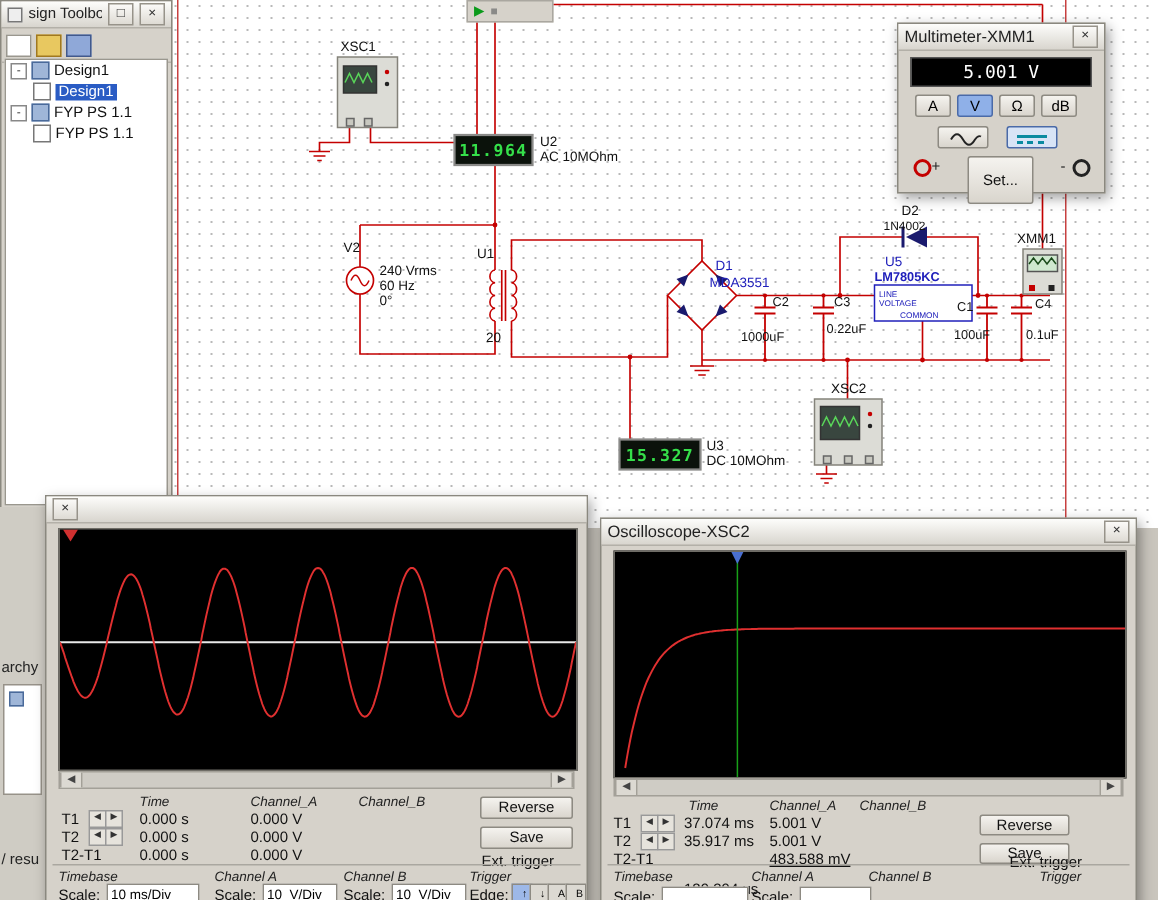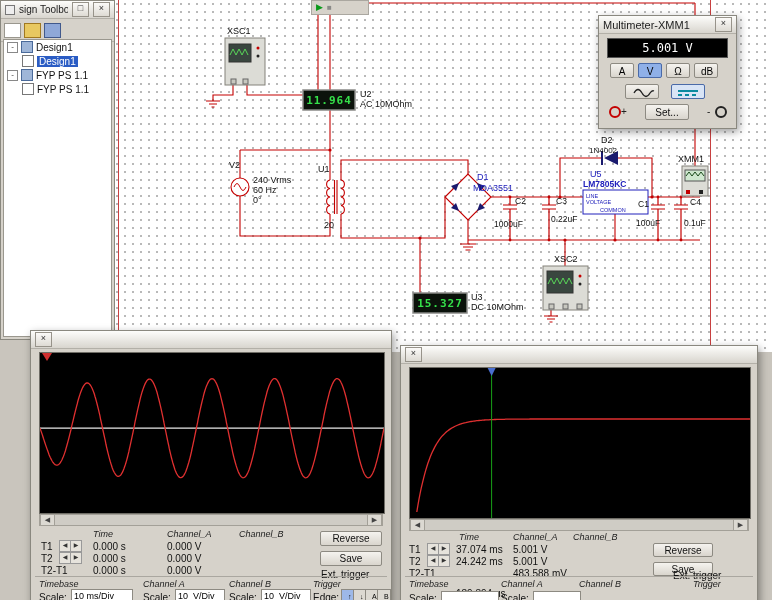--- a/index.html
+++ b/index.html
@@ -276,20 +276,27 @@
         <span class="tlabel">FYP PS 1.1</span>
       </div>
       <div class="tree-row">
         <span class="indent"></span>
         <span class="ticon page"></span>
         <span class="tlabel">FYP PS 1.1</span>
       </div>
     </div>
   </div>
 
+  <div style="position:absolute;left:0;top:338px;width:30px;height:262px;background:#cfccc4;z-index:5;">
+    <div class="frag" style="left:1px;top:102px;">archy</div>
+    <div style="position:absolute;left:2px;top:118px;width:24px;height:72px;background:#fff;border:1px solid #979289;">
+      <span style="position:absolute;left:3px;top:4px;width:8px;height:8px;background:#9fb6d8;border:1px solid #4a6a9a;"></span>
+    </div>
+    <div class="frag" style="left:1px;top:230px;">/ resu</div>
+  </div>
 
   <div class="win" style="left:598px;top:15px;width:137px;height:112px;z-index:10;">
     <div class="titlebar">
       <span class="ttl">Multimeter-XMM1</span>
       <span class="winbtn">×</span>
     </div>
     <div id="mm-display">5.001 V</div>
     <button class="mmbtn" style="left:11px;">A</button>
     <button class="mmbtn sel" style="left:39px;">V</button>
     <button class="mmbtn" style="left:67px;">Ω</button>
@@ -301,21 +308,21 @@
     </button>
     <button class="wavebtn sel" style="left:72px;">
       <span style="display:block;margin:3px auto 0;width:20px;height:2px;background:#0a8aa0;"></span>
       <span style="display:block;margin:2px auto 0;width:20px;height:2px;
                    background:repeating-linear-gradient(90deg,#0a8aa0 0 4px,transparent 4px 7px);"></span>
     </button>
     <span style="position:absolute;left:10px;top:90px;width:8px;height:8px;border:2px solid #c40000;border-radius:50%;"></span>
     <span class="frag" style="left:22px;top:90px;">+</span>
     <span style="position:absolute;left:116px;top:90px;width:8px;height:8px;border:2px solid #222;border-radius:50%;"></span>
     <span class="frag" style="left:108px;top:90px;">-</span>
-    <button class="btn3d" style="left:46px;top:88px;width:44px;height:16px;">Set...</button>
+    <button class="btn3d" style="left:46px;top:88px;width:44px;height:32px;">Set...</button>
   </div>
 
   <div class="win" style="left:30px;top:330px;width:360px;height:280px;z-index:20;">
     <div class="titlebar">
       <span class="winbtn">×</span>
     </div>
     <div class="scope-screen" style="left:8px;top:21px;width:344px;height:160px;">
       <svg id="scope1-svg" width="344" height="160">
           <line x1="0" y1="75.19999999999999" x2="344" y2="75.19999999999999" stroke="#e8e8e8" stroke-width="1.3"></line>
           <polyline points="0.0,75.2 0.7,77.1 1.4,79.1 2.1,81.1 2.8,83.2 3.4,85.3 4.1,87.4 4.8,89.5 5.5,91.6 6.2,93.6 6.9,95.6 7.6,97.6 8.3,99.4 8.9,101.2 9.6,102.9 10.3,104.5 11.0,105.9 11.7,107.3 12.4,108.5 13.1,109.5 13.8,110.4 14.4,111.1 15.1,111.6 15.8,111.9 16.5,112.1 17.2,112.1 17.9,111.9 18.6,111.5 19.3,110.9 20.0,110.1 20.6,109.1 21.3,108.0 22.0,106.7 22.7,105.1 23.4,103.5 24.1,101.6 24.8,99.6 25.5,97.5 26.1,95.2 26.8,92.8 27.5,90.3 28.2,87.7 28.9,85.0 29.6,82.2 30.3,79.4 31.0,76.5 31.6,73.6 32.3,70.7 33.0,67.8 33.7,64.8 34.4,62.0 35.1,59.1 35.8,56.3 36.5,53.6 37.2,51.0 37.8,48.5 38.5,46.0 39.2,43.8 39.9,41.6 40.6,39.6 41.3,37.8 42.0,36.1 42.7,34.6 43.3,33.4 44.0,32.3 44.7,31.4 45.4,30.7 46.1,30.2 46.8,30.0 47.5,29.9 48.2,30.1 48.8,30.5 49.5,31.1 50.2,32.0 50.9,33.0 51.6,34.3 52.3,35.8 53.0,37.4 53.7,39.3 54.4,41.3 55.0,43.5 55.7,45.8 56.4,48.4 57.1,51.0 57.8,53.8 58.5,56.7 59.2,59.6 59.9,62.7 60.5,65.8 61.2,69.0 61.9,72.2 62.6,75.5 63.3,78.8 64.0,82.0 64.7,85.2 65.4,88.4 66.0,91.5 66.7,94.6 67.4,97.5 68.1,100.4 68.8,103.2 69.5,105.8 70.2,108.3 70.9,110.6 71.6,112.8 72.2,114.7 72.9,116.5 73.6,118.1 74.3,119.5 75.0,120.7 75.7,121.7 76.4,122.4 77.1,123.0 77.7,123.3 78.4,123.3 79.1,123.2 79.8,122.8 80.5,122.2 81.2,121.3 81.9,120.2 82.6,118.9 83.2,117.4 83.9,115.7 84.6,113.8 85.3,111.8 86.0,109.5 86.7,107.1 87.4,104.5 88.1,101.7 88.8,98.9 89.4,95.9 90.1,92.8 90.8,89.7 91.5,86.4 92.2,83.1 92.9,79.8 93.6,76.4 94.3,73.1 94.9,69.7 95.6,66.4 96.3,63.1 97.0,59.8 97.7,56.6 98.4,53.6 99.1,50.6 99.8,47.7 100.4,45.0 101.1,42.4 101.8,39.9 102.5,37.7 103.2,35.6 103.9,33.7 104.6,32.0 105.3,30.4 106.0,29.2 106.6,28.1 107.3,27.2 108.0,26.6 108.7,26.2 109.4,26.1 110.1,26.2 110.8,26.5 111.5,27.0 112.1,27.8 112.8,28.8 113.5,30.1 114.2,31.5 114.9,33.2 115.6,35.0 116.3,37.1 117.0,39.3 117.6,41.7 118.3,44.3 119.0,47.0 119.7,49.9 120.4,52.8 121.1,55.9 121.8,59.1 122.5,62.3 123.2,65.7 123.8,69.0 124.5,72.4 125.2,75.8 125.9,79.2 126.6,82.6 127.3,86.0 128.0,89.3 128.7,92.5 129.3,95.7 130.0,98.7 130.7,101.7 131.4,104.5 132.1,107.1 132.8,109.7 133.5,112.0 134.2,114.2 134.8,116.2 135.5,118.0 136.2,119.6 136.9,121.0 137.6,122.2 138.3,123.1 139.0,123.9 139.7,124.3 140.4,124.6 141.0,124.6 141.7,124.4 142.4,123.9 143.1,123.2 143.8,122.3 144.5,121.2 145.2,119.8 145.9,118.2 146.5,116.5 147.2,114.5 147.9,112.3 148.6,110.0 149.3,107.5 150.0,104.8 150.7,102.0 151.4,99.0 152.0,96.0 152.7,92.8 153.4,89.6 154.1,86.3 154.8,82.9 155.5,79.5 156.2,76.1 156.9,72.7 157.6,69.3 158.2,65.9 158.9,62.6 159.6,59.3 160.3,56.1 161.0,53.0 161.7,50.0 162.4,47.1 163.1,44.4 163.7,41.8 164.4,39.3 165.1,37.0 165.8,34.9 166.5,33.0 167.2,31.4 167.9,29.9 168.6,28.6 169.2,27.5 169.9,26.7 170.6,26.1 171.3,25.8 172.0,25.7 172.7,25.8 173.4,26.1 174.1,26.7 174.8,27.5 175.4,28.6 176.1,29.8 176.8,31.3 177.5,33.0 178.2,34.9 178.9,37.0 179.6,39.3 180.3,41.7 180.9,44.3 181.6,47.1 182.3,50.0 183.0,53.0 183.7,56.1 184.4,59.3 185.1,62.6 185.8,65.9 186.4,69.3 187.1,72.7 187.8,76.1 188.5,79.6 189.2,83.0 189.9,86.3 190.6,89.6 191.3,92.9 192.0,96.0 192.6,99.1 193.3,102.0 194.0,104.8 194.7,107.5 195.4,110.0 196.1,112.4 196.8,114.6 197.5,116.6 198.1,118.3 198.8,119.9 199.5,121.3 200.2,122.4 200.9,123.4 201.6,124.1 202.3,124.5 203.0,124.8 203.6,124.7 204.3,124.5 205.0,124.0 205.7,123.3 206.4,122.4 207.1,121.2 207.8,119.8 208.5,118.2 209.2,116.4 209.8,114.4 210.5,112.2 211.2,109.8 211.9,107.3 212.6,104.6 213.3,101.8 214.0,98.8 214.7,95.7 215.3,92.6 216.0,89.3 216.7,86.0 217.4,82.6 218.1,79.2 218.8,75.8 219.5,72.4 220.2,69.0 220.8,65.6 221.5,62.3 222.2,59.0 222.9,55.8 223.6,52.7 224.3,49.7 225.0,46.8 225.7,44.1 226.4,41.5 227.0,39.0 227.7,36.8 228.4,34.7 229.1,32.8 229.8,31.2 230.5,29.7 231.2,28.4 231.9,27.4 232.5,26.6 233.2,26.0 233.9,25.7 234.6,25.6 235.3,25.7 236.0,26.1 236.7,26.7 237.4,27.6 238.0,28.6 238.7,29.9 239.4,31.4 240.1,33.2 240.8,35.1 241.5,37.2 242.2,39.5 242.9,41.9 243.6,44.6 244.2,47.3 244.9,50.2 245.6,53.2 246.3,56.4 247.0,59.6 247.7,62.9 248.4,66.2 249.1,69.6 249.7,73.0 250.4,76.4 251.1,79.9 251.8,83.3 252.5,86.6 253.2,89.9 253.9,93.2 254.6,96.3 255.2,99.4 255.9,102.3 256.6,105.1 257.3,107.8 258.0,110.3 258.7,112.6 259.4,114.8 260.1,116.7 260.8,118.5 261.4,120.1 262.1,121.4 262.8,122.6 263.5,123.5 264.2,124.1 264.9,124.6 265.6,124.8 266.3,124.7 266.9,124.5 267.6,124.0 268.3,123.2 269.0,122.3 269.7,121.1 270.4,119.7 271.1,118.0 271.8,116.2 272.4,114.2 273.1,112.0 273.8,109.6 274.5,107.1 275.2,104.4 275.9,101.5 276.6,98.5 277.3,95.5 278.0,92.3 278.6,89.0 279.3,85.7 280.0,82.3 280.7,78.9 281.4,75.5 282.1,72.1 282.8,68.7 283.5,65.3 284.1,62.0 284.8,58.7 285.5,55.5 286.2,52.4 286.9,49.4 287.6,46.6 288.3,43.8 289.0,41.2 289.6,38.8 290.3,36.6 291.0,34.5 291.7,32.7 292.4,31.0 293.1,29.6 293.8,28.3 294.5,27.3 295.2,26.5 295.8,26.0 296.5,25.7 297.2,25.6 297.9,25.8 298.6,26.2 299.3,26.8 300.0,27.7 300.7,28.7 301.3,30.1 302.0,31.6 302.7,33.3 303.4,35.3 304.1,37.4 304.8,39.7 305.5,42.2 306.2,44.8 306.8,47.6 307.5,50.5 308.2,53.5 308.9,56.7 309.6,59.9 310.3,63.2 311.0,66.5 311.7,69.9 312.4,73.3 313.0,76.8 313.7,80.2 314.4,83.6 315.1,86.9 315.8,90.2 316.5,93.5 317.2,96.6 317.9,99.6 318.5,102.6 319.2,105.4 319.9,108.0 320.6,110.5 321.3,112.8 322.0,115.0 322.7,116.9 323.4,118.7 324.0,120.2 324.7,121.5 325.4,122.7 326.1,123.5 326.8,124.2 327.5,124.6 328.2,124.8 328.9,124.7 329.6,124.4 330.2,123.9 330.9,123.2 331.6,122.2 332.3,121.0 333.0,119.5 333.7,117.9 334.4,116.0 335.1,114.0 335.7,111.8 336.4,109.4 337.1,106.8 337.8,104.1 338.5,101.2 339.2,98.3 339.9,95.2 340.6,92.0 341.2,88.7 341.9,85.4 342.6,82.0 343.3,78.6 344.0,75.2" fill="none" stroke="#e03030" stroke-width="1.3"></polyline>
@@ -365,20 +372,21 @@
     <input class="field" readonly="" style="left: 230px; top: 258px; width: 50px; height: 14px;" value="10  V/Div">
     <div class="ro" style="left:282px;top:261px;">Edge:</div>
     <button class="tinybtn sel" style="left:310px;top:258px;">↑</button>
     <button class="tinybtn" style="left:322px;top:258px;">↓</button>
     <button class="tinybtn" style="left:334px;top:258px;">A</button>
     <button class="tinybtn" style="left:346px;top:258px;">B</button>
   </div>
 
   <div class="win" style="left:400px;top:345px;width:356px;height:262px;z-index:21;">
     <div class="titlebar">
+      <span class="ttl">Oscilloscope-XSC2</span>
       <span class="winbtn">×</span>
     </div>
     <div class="scope-screen" style="left:8px;top:21px;width:340px;height:150px;">
       <svg id="scope2-svg" width="340" height="150">
           <polyline points="6.8,144.0 7.9,137.4 9.0,131.2 10.1,125.5 11.2,120.2 12.4,115.2 13.5,110.6 14.6,106.4 15.7,102.4 16.8,98.7 17.9,95.3 19.0,92.2 20.1,89.2 21.2,86.5 22.3,84.0 23.5,81.6 24.6,79.4 25.7,77.4 26.8,75.5 27.9,73.8 29.0,72.1 30.1,70.6 31.2,69.2 32.3,67.9 33.5,66.7 34.6,65.6 35.7,64.6 36.8,63.6 37.9,62.7 39.0,61.9 40.1,61.1 41.2,60.4 42.3,59.7 43.5,59.1 44.6,58.5 45.7,58.0 46.8,57.5 47.9,57.0 49.0,56.6 50.1,56.2 51.2,55.8 52.3,55.5 53.4,55.1 54.6,54.8 55.7,54.6 56.8,54.3 57.9,54.1 59.0,53.9 60.1,53.7 61.2,53.5 62.3,53.3 63.4,53.1 64.6,53.0 65.7,52.8 66.8,52.7 67.9,52.6 69.0,52.5 70.1,52.4 71.2,52.3 72.3,52.2 73.4,52.1 74.6,52.0 75.7,51.9 76.8,51.9 77.9,51.8 79.0,51.8 80.1,51.7 81.2,51.7 82.3,51.6 83.4,51.6 84.5,51.5 85.7,51.5 86.8,51.4 87.9,51.4 89.0,51.4 90.1,51.4 91.2,51.3 92.3,51.3 93.4,51.3 94.5,51.3 95.7,51.2 96.8,51.2 97.9,51.2 99.0,51.2 100.1,51.2 101.2,51.2 102.3,51.2 103.4,51.1 104.5,51.1 105.6,51.1 106.8,51.1 107.9,51.1 109.0,51.1 110.1,51.1 111.2,51.1 112.3,51.1 113.4,51.1 114.5,51.1 115.6,51.1 116.8,51.1 117.9,51.1 119.0,51.1 120.1,51.0 121.2,51.0 122.3,51.0 123.4,51.0 124.5,51.0 125.6,51.0 126.8,51.0 127.9,51.0 129.0,51.0 130.1,51.0 131.2,51.0 132.3,51.0 133.4,51.0 134.5,51.0 135.6,51.0 136.7,51.0 137.9,51.0 139.0,51.0 140.1,51.0 141.2,51.0 142.3,51.0 143.4,51.0 144.5,51.0 145.6,51.0 146.7,51.0 147.9,51.0 149.0,51.0 150.1,51.0 151.2,51.0 152.3,51.0 153.4,51.0 154.5,51.0 155.6,51.0 156.7,51.0 157.9,51.0 159.0,51.0 160.1,51.0 161.2,51.0 162.3,51.0 163.4,51.0 164.5,51.0 165.6,51.0 166.7,51.0 167.8,51.0 169.0,51.0 170.1,51.0 171.2,51.0 172.3,51.0 173.4,51.0 174.5,51.0 175.6,51.0 176.7,51.0 177.8,51.0 179.0,51.0 180.1,51.0 181.2,51.0 182.3,51.0 183.4,51.0 184.5,51.0 185.6,51.0 186.7,51.0 187.8,51.0 188.9,51.0 190.1,51.0 191.2,51.0 192.3,51.0 193.4,51.0 194.5,51.0 195.6,51.0 196.7,51.0 197.8,51.0 198.9,51.0 200.1,51.0 201.2,51.0 202.3,51.0 203.4,51.0 204.5,51.0 205.6,51.0 206.7,51.0 207.8,51.0 208.9,51.0 210.1,51.0 211.2,51.0 212.3,51.0 213.4,51.0 214.5,51.0 215.6,51.0 216.7,51.0 217.8,51.0 218.9,51.0 220.0,51.0 221.2,51.0 222.3,51.0 223.4,51.0 224.5,51.0 225.6,51.0 226.7,51.0 227.8,51.0 228.9,51.0 230.0,51.0 231.2,51.0 232.3,51.0 233.4,51.0 234.5,51.0 235.6,51.0 236.7,51.0 237.8,51.0 238.9,51.0 240.0,51.0 241.2,51.0 242.3,51.0 243.4,51.0 244.5,51.0 245.6,51.0 246.7,51.0 247.8,51.0 248.9,51.0 250.0,51.0 251.1,51.0 252.3,51.0 253.4,51.0 254.5,51.0 255.6,51.0 256.7,51.0 257.8,51.0 258.9,51.0 260.0,51.0 261.1,51.0 262.3,51.0 263.4,51.0 264.5,51.0 265.6,51.0 266.7,51.0 267.8,51.0 268.9,51.0 270.0,51.0 271.1,51.0 272.2,51.0 273.4,51.0 274.5,51.0 275.6,51.0 276.7,51.0 277.8,51.0 278.9,51.0 280.0,51.0 281.1,51.0 282.2,51.0 283.4,51.0 284.5,51.0 285.6,51.0 286.7,51.0 287.8,51.0 288.9,51.0 290.0,51.0 291.1,51.0 292.2,51.0 293.4,51.0 294.5,51.0 295.6,51.0 296.7,51.0 297.8,51.0 298.9,51.0 300.0,51.0 301.1,51.0 302.2,51.0 303.3,51.0 304.5,51.0 305.6,51.0 306.7,51.0 307.8,51.0 308.9,51.0 310.0,51.0 311.1,51.0 312.2,51.0 313.3,51.0 314.5,51.0 315.6,51.0 316.7,51.0 317.8,51.0 318.9,51.0 320.0,51.0 321.1,51.0 322.2,51.0 323.3,51.0 324.5,51.0 325.6,51.0 326.7,51.0 327.8,51.0 328.9,51.0 330.0,51.0 331.1,51.0 332.2,51.0 333.3,51.0 334.4,51.0 335.6,51.0 336.7,51.0 337.8,51.0 338.9,51.0 340.0,51.0" fill="none" stroke="#e03030" stroke-width="1.3"></polyline>
           <line x1="81.6" y1="0" x2="81.6" y2="150" stroke="#18a018" stroke-width="1"></line>
           <polygon points="77.6,0 85.6,0 81.6,8" fill="#4a6fd0"></polygon>
         </svg>
     </div>
     <div class="hscroll" style="left:8px;top:173px;width:340px;">
@@ -392,26 +400,26 @@
 
     <div class="ro" style="left:8px;top:198px;">T1</div>
     <span class="spin" style="left:26px;top:197px;">◀</span>
     <span class="spin" style="left:37px;top:197px;">▶</span>
     <div class="ro" style="left:55px;top:198px;">37.074 ms</div>
     <div class="ro" style="left:112px;top:198px;">5.001 V</div>
 
     <div class="ro" style="left:8px;top:210px;">T2</div>
     <span class="spin" style="left:26px;top:209px;">◀</span>
     <span class="spin" style="left:37px;top:209px;">▶</span>
-    <div class="ro" style="left:55px;top:210px;">24.242 ms</div>
+    <div class="ro" style="left:55px;top:210px;">35.917 ms</div>
     <div class="ro" style="left:112px;top:210px;">5.001 V</div>
 
     <div class="ro" style="left:8px;top:222px;">T2-T1</div>
     <div class="ro" style="left:55px;top:222px;margin-top:20px;">189.394 us</div>
-    <div class="ro" style="left:112px;top:222px;">483.588 mV</div>
+    <div class="ro" style="left:112px;top:222px;text-decoration:underline;">483.588 mV</div>
 
     <button class="btn3d" style="left:252px;top:197px;width:60px;height:14px;">Reverse</button>
     <button class="btn3d" style="left:252px;top:216px;width:60px;height:14px;">Save</button>
     <div class="ro" style="left:272px;top:224px;">Ext. trigger</div>
 
     <div style="position:absolute;left:4px;top:230px;width:348px;border-top:1px solid #aaa7a0;"></div>
     <div class="ro hdr" style="left:8px;top:233px;">Timebase</div>
     <div class="ro hdr" style="left:100px;top:233px;">Channel A</div>
     <div class="ro hdr" style="left:178px;top:233px;">Channel B</div>
     <div class="ro hdr" style="left:292px;top:233px;">Trigger</div>

